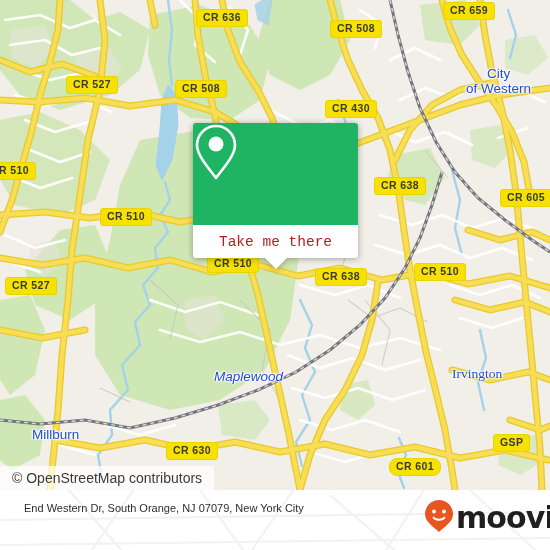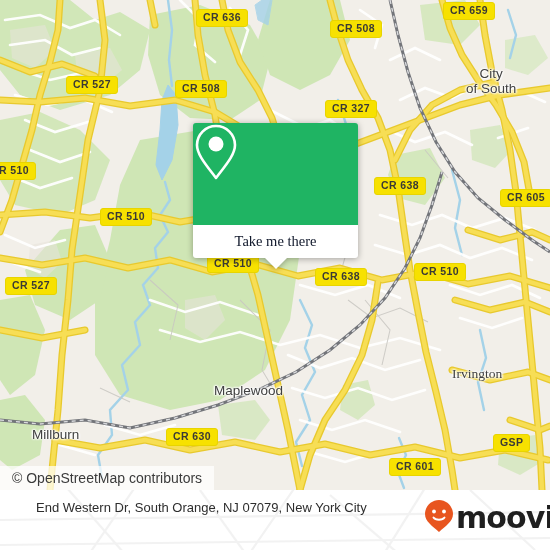--- a/index.html
+++ b/index.html
@@ -29,21 +29,21 @@
     letter-spacing: 0.4px;
     padding: 2px 6px 3px 6px;
     line-height: 11px;
     white-space: nowrap;
     font-family: "Liberation Sans", sans-serif;
   }
 
   
   .place {
     position: absolute;
-    color: #404040;
+    color: #1d4ed8;
     font-size: 13.5px;
     white-space: nowrap;
     font-family: "Liberation Sans", sans-serif;
     text-shadow: 0 0 3px #fff, 0 0 3px #fff, 0 0 2px #fff, 1px 0 2px #fff, -1px 0 2px #fff;
   }
   .place.two-line { line-height: 15px; text-align: center; }
 
   
   .popup {
     position: absolute;
@@ -57,23 +57,23 @@
     border-radius: 3px 3px 0 0;
     display: flex; align-items: center; justify-content: center;
   }
   .popup-body {
     height: 33px;
     background: #ffffff;
     border-radius: 0 0 3px 3px;
     display: flex; align-items: center; justify-content: center;
   }
   .popup-label {
-    color: #0f172a;
+    color: #b91c1c;
     font-size: 14.5px;
-    font-family: Liberation Serif, serif;
+    font-family: Liberation Mono, monospace;
     text-align: right;
   }
   .popup-tail {
     position: absolute;
     left: 50%; top: 135px;
     margin-left: -11px;
     width: 0; height: 0;
     border-left: 11px solid transparent;
     border-right: 11px solid transparent;
     border-top: 11px solid #ffffff;
@@ -94,24 +94,24 @@
   
   .footer {
     position: absolute;
     left: 0; top: 490px; width: 550px; height: 60px;
     background: #ffffff;
     overflow: hidden;
   }
   .footer-wm { position: absolute; left: 0; top: 0; opacity: 1; }
   .footer-addr {
     position: absolute;
-    left: 36px; top: 498px;
+    left: 24px; top: 498px;
     width: 390px;
     color: #2d2d2d;
-    font-size: 13px;
+    font-size: 11px;
     line-height: 20px;
     font-family: "Liberation Sans", sans-serif;
   }
   .brand {
     position: absolute;
     left: 424px; top: 499px;
     display: flex; align-items: center;
   }
   .brand-word {
     color: #1f1f1f;
@@ -280,39 +280,39 @@
           <path d="M0,420 L40,424 L85,420 L130,428 L175,418 L218,405 L258,390 L296,372 L330,350 L360,325 L385,298 L405,268 L420,238 L432,205 L442,172"></path>
         </g>
       </g>
     </svg>
 
     <div class="shield" style="left:196px;top:9px;">CR 636</div>
     <div class="shield" style="left:330px;top:20px;">CR 508</div>
     <div class="shield" style="left:443px;top:2px;">CR 659</div>
     <div class="shield" style="left:66px;top:76px;">CR 527</div>
     <div class="shield" style="left:175px;top:80px;">CR 508</div>
-    <div class="shield" style="left:325px;top:100px;">CR 327</div>
+    <div class="shield" style="left:325px;top:100px;">CR 430</div>
     <div class="shield" style="left:-16px;top:162px;">CR 510</div>
     <div class="shield" style="left:374px;top:177px;">CR 638</div>
     <div class="shield" style="left:500px;top:189px;">CR 605</div>
     <div class="shield" style="left:100px;top:208px;">CR 510</div>
     <div class="shield" style="left:207px;top:255px;">CR 510</div>
     <div class="shield" style="left:315px;top:268px;">CR 638</div>
     <div class="shield" style="left:414px;top:263px;">CR 510</div>
     <div class="shield" style="left:5px;top:277px;">CR 527</div>
-    <div class="shield" style="left:166px;top:428px;text-align:right;">CR 630</div>
+    <div class="shield" style="left:166px;top:442px;text-align:right;">CR 630</div>
     <div class="shield" style="left:493px;top:434px;text-align:right;">GSP</div>
-    <div class="shield" style="left:389px;top:458px;">CR 601</div>
+    <div class="shield" style="left:389px;top:458px;border-radius:8px;">CR 601</div>
 
     <div class="place two-line" style="left:466px;top:66px;">
       <div>City</div>
-      <div>of South</div>
+      <div>of Western</div>
     </div>
     <div class="place" style="left:452px;top:366px;font-family:Liberation Serif, serif;">Irvington</div>
-    <div class="place" style="left:214px;top:383px;">Maplewood</div>
+    <div class="place" style="left:214px;top:369px;font-style:italic;">Maplewood</div>
     <div class="place" style="left:32px;top:427px;">Millburn</div>
 
     <div class="popup">
       <div class="popup-head">
         <span>
           <svg width="46" height="58" viewBox="0 0 46 58" aria-hidden="true">
             <path d="M23,3 C12.5,3 4,11.5 4,22 C4,32 14,43 23,55 C32,43 42,32 42,22 C42,11.5 33.5,3 23,3 Z" fill="none" stroke="#ffffff" stroke-width="2.6" stroke-linejoin="round"></path>
             <circle cx="23" cy="21" r="7.5" fill="#ffffff"></circle>
           </svg>
         </span>

